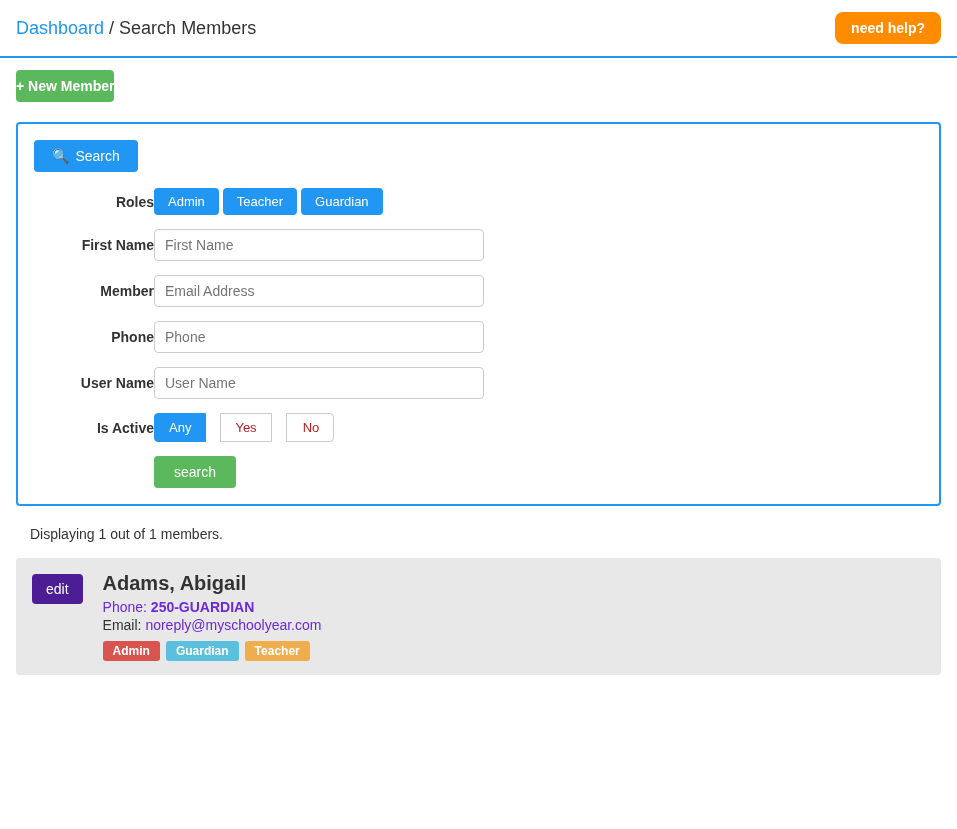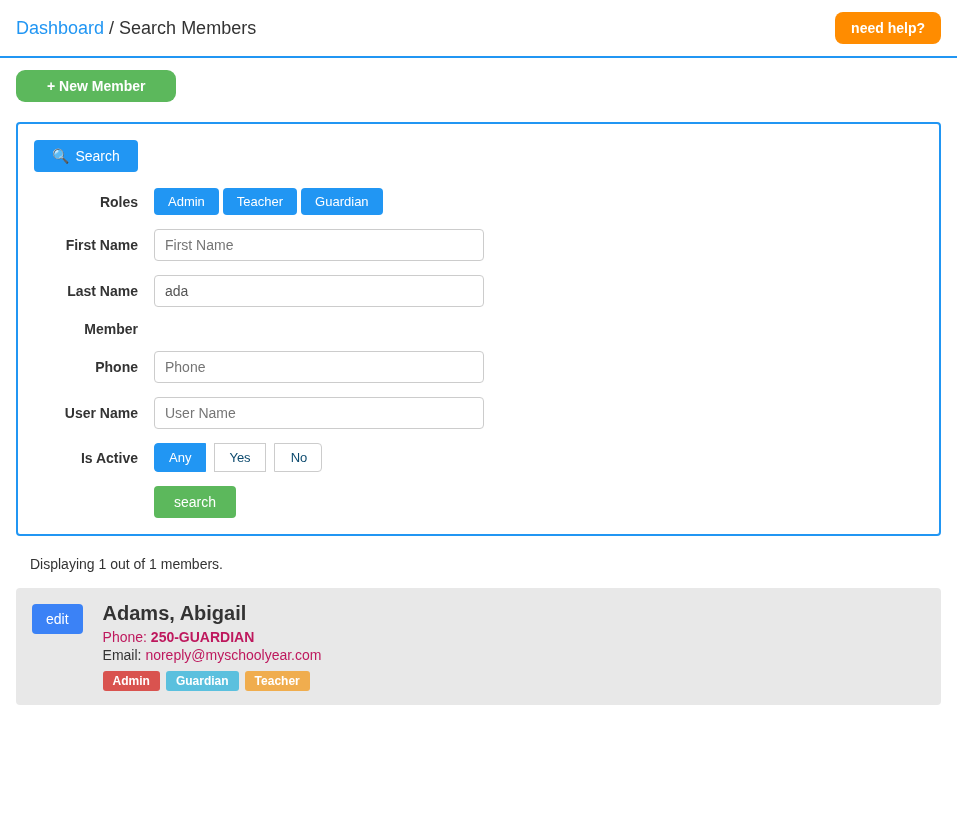--- a/index.html
+++ b/index.html
@@ -28,22 +28,22 @@
     }
 
     .toolbar {
       padding: 12px 16px;
     }
 
     .new-member-btn {
       background: #5CB85C;
       color: #fff;
       border: none;
-      padding: 8px 31px;
-      border-radius: 9px;
+      padding: 8px 0;
+      border-radius: 4px;
       font-size: 14px;
       cursor: pointer;
       font-weight: bold;
     }
 
     .search-panel {
       margin: 8px 16px;
       border: 2px solid #2196F3;
       border-radius: 4px;
       padding: 16px;
@@ -65,21 +65,20 @@
 
     .form-row {
       display: flex;
       align-items: center;
       margin-bottom: 14px;
     }
 
     .form-label {
       width: 120px;
       text-align: right;
-      padding-right: 16px;
       font-weight: bold;
       font-size: 14px;
     }
 
     .form-input {
       width: 330px;
       padding: 7px 10px;
       border: 1px solid #ccc;
       border-radius: 4px;
       font-size: 14px;
@@ -90,28 +89,28 @@
     .role-btn {
       padding: 6px 14px;
       border: none;
       border-radius: 4px;
       font-size: 13px;
       cursor: pointer;
       color: #fff;
       background: #2196F3;
     }
 
-    .active-buttons { display: flex; gap: 8px; }
+    .active-buttons { display: flex; gap: 14px; }
     .active-btn {
       padding: 6px 14px;
       border: 1px solid #ccc;
       background: #fff;
       font-size: 13px;
       cursor: pointer;
-      color: #0c4a6e;
+      color: #b91c1c;
     }
     .active-btn:first-child { border-radius: 4px 0 0 4px; }
     .active-btn:last-child { border-radius: 0 4px 4px 0; padding-left: 16px; }
     .active-btn.selected {
       background: #2196F3;
       color: #fff;
       border-color: #2196F3;
     }
 
     .search-action-row {
@@ -139,36 +138,36 @@
       margin: 4px 16px 8px;
       background: #e8e8e8;
       border-radius: 4px;
       padding: 14px 16px;
       display: flex;
       align-items: flex-start;
       gap: 20px;
     }
 
     .edit-btn {
-      background: #3b82f6;
+      background: #4c1d95;
       color: #fff;
       border: none;
       padding: 7px 14px;
       border-radius: 4px;
       font-size: 14px;
       cursor: pointer;
       white-space: nowrap;
       margin-top: 2px;
     }
 
     .member-info { flex: 1; }
     .member-name { font-weight: bold; font-size: 20px; margin-bottom: 4px; }
     .member-phone { margin-bottom: 2px; }
     .member-email { margin-bottom: 8px; }
-    .member-email a, .member-phone span { color: #be185d; text-decoration: none; }
+    .member-email a, .member-phone span { color: #6d28d9; text-decoration: none; }
     .bold-text { font-weight: bold; }
 
     .role-tags { display: flex; gap: 6px; margin-top: 6px; }
     .role-tag {
       padding: 3px 10px;
       border-radius: 3px;
       font-size: 12px;
       color: #fff;
       font-weight: bold;
     }
@@ -205,27 +204,24 @@
       <button class="role-btn">Teacher</button>
       <button class="role-btn">Guardian</button>
     </div>
   </div>
 
   <div class="form-row">
     <div class="form-label">First Name</div>
     <input class="form-input" type="text" value="" placeholder="First Name" style="">
   </div>
 
-  <div class="form-row">
-    <div class="form-label">Last Name</div>
-    <input class="form-input" type="text" placeholder="" value="ada" style="">
-  </div>
 
   <div class="form-row">
     <div class="form-label">Member</div>
+    <input class="form-input" type="text" value="" placeholder="Email Address" style="">
   </div>
 
   <div class="form-row">
     <div class="form-label">Phone</div>
     <input class="form-input" type="text" value="" placeholder="Phone" style="">
   </div>
 
   <div class="form-row">
     <div class="form-label">User Name</div>
     <input class="form-input" type="text" value="" placeholder="User Name" style="">

